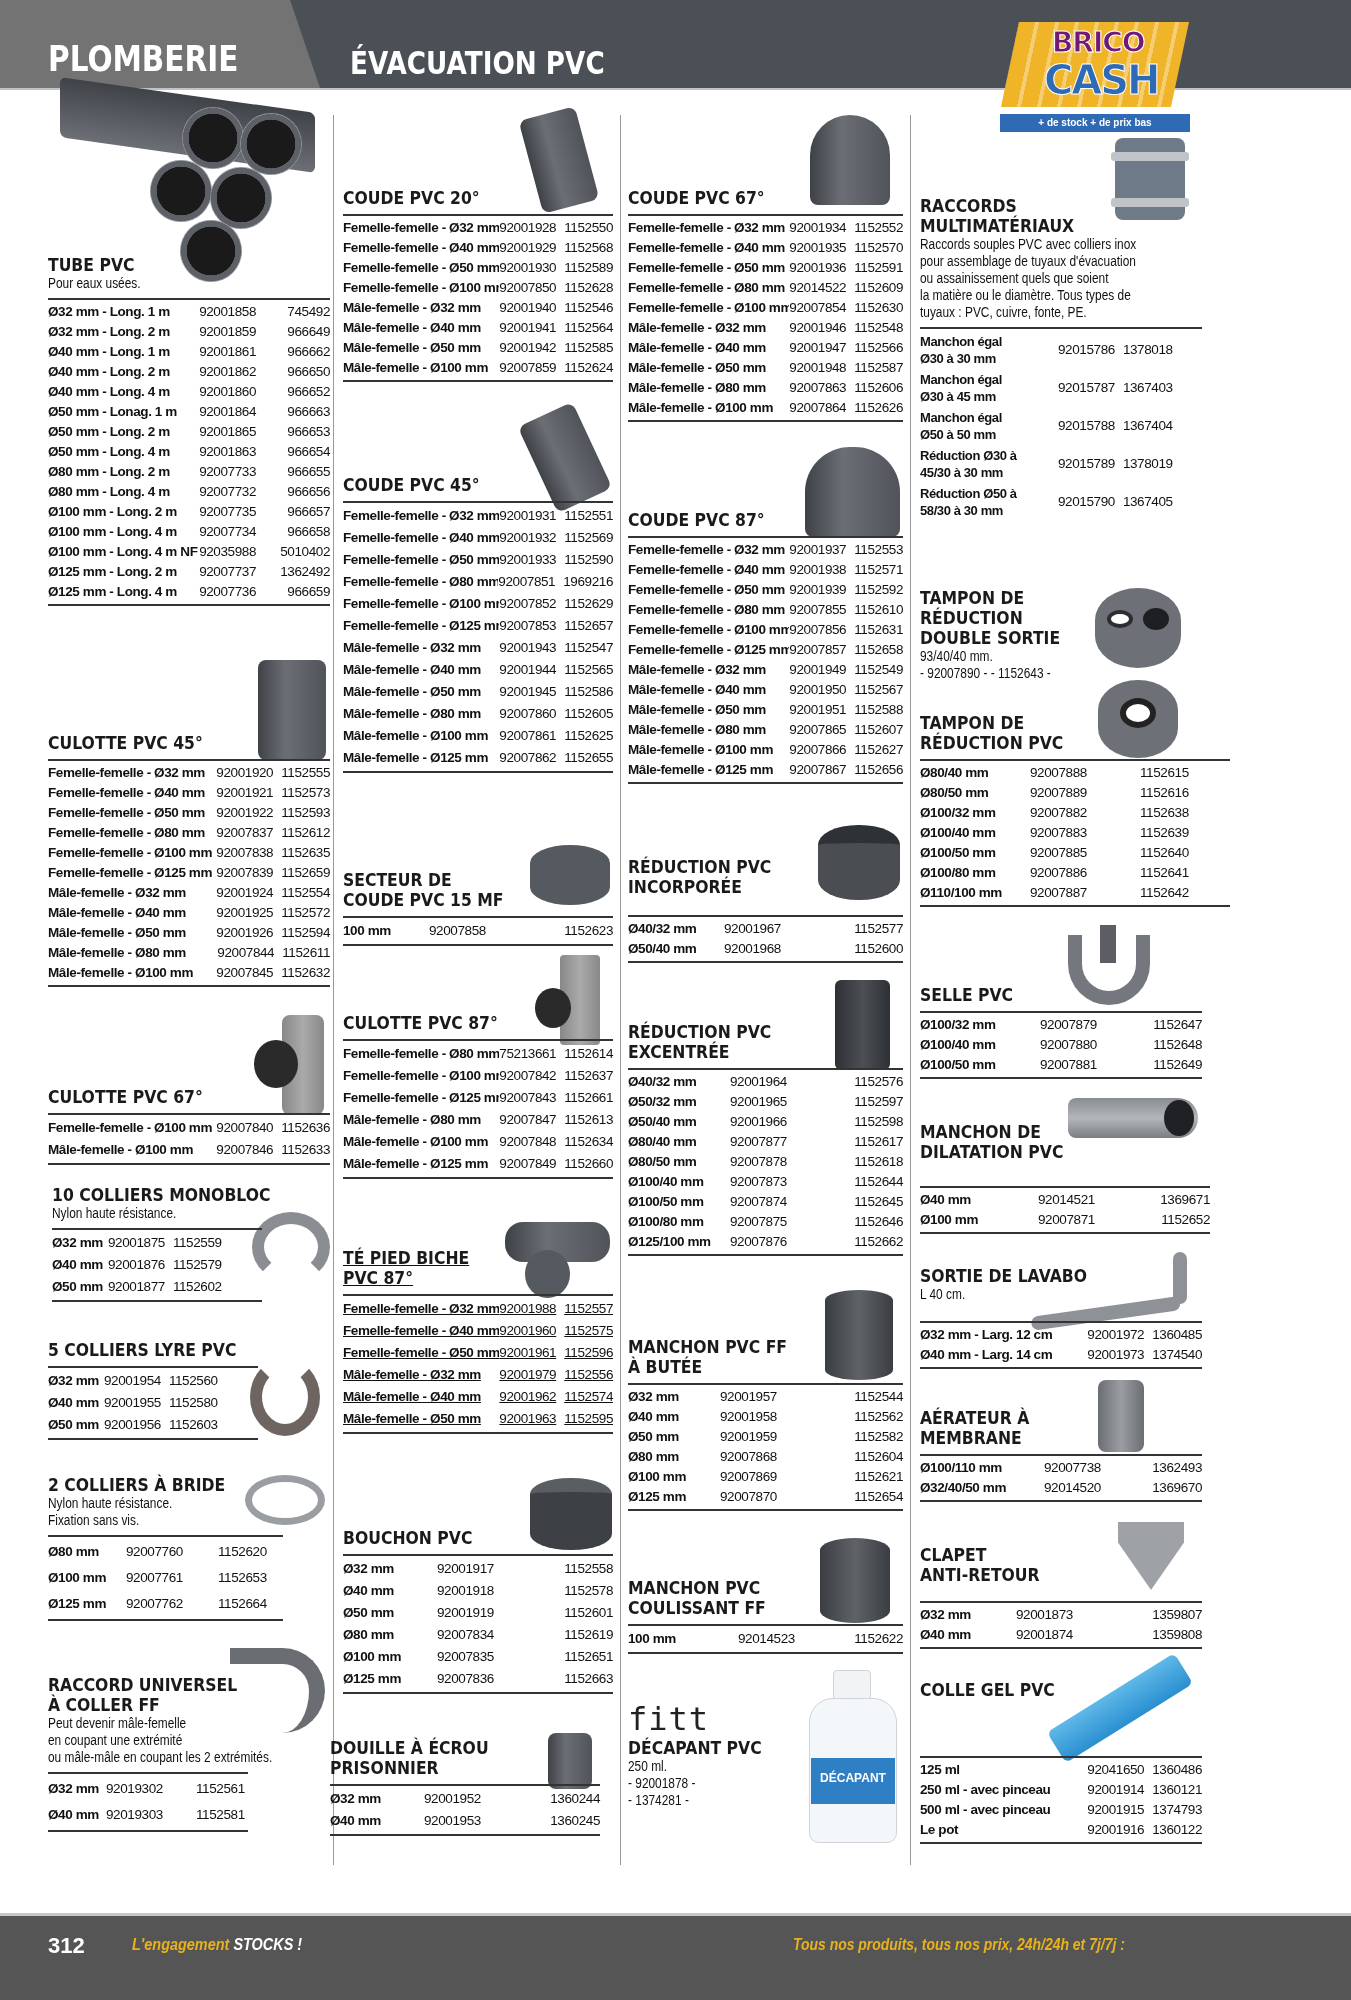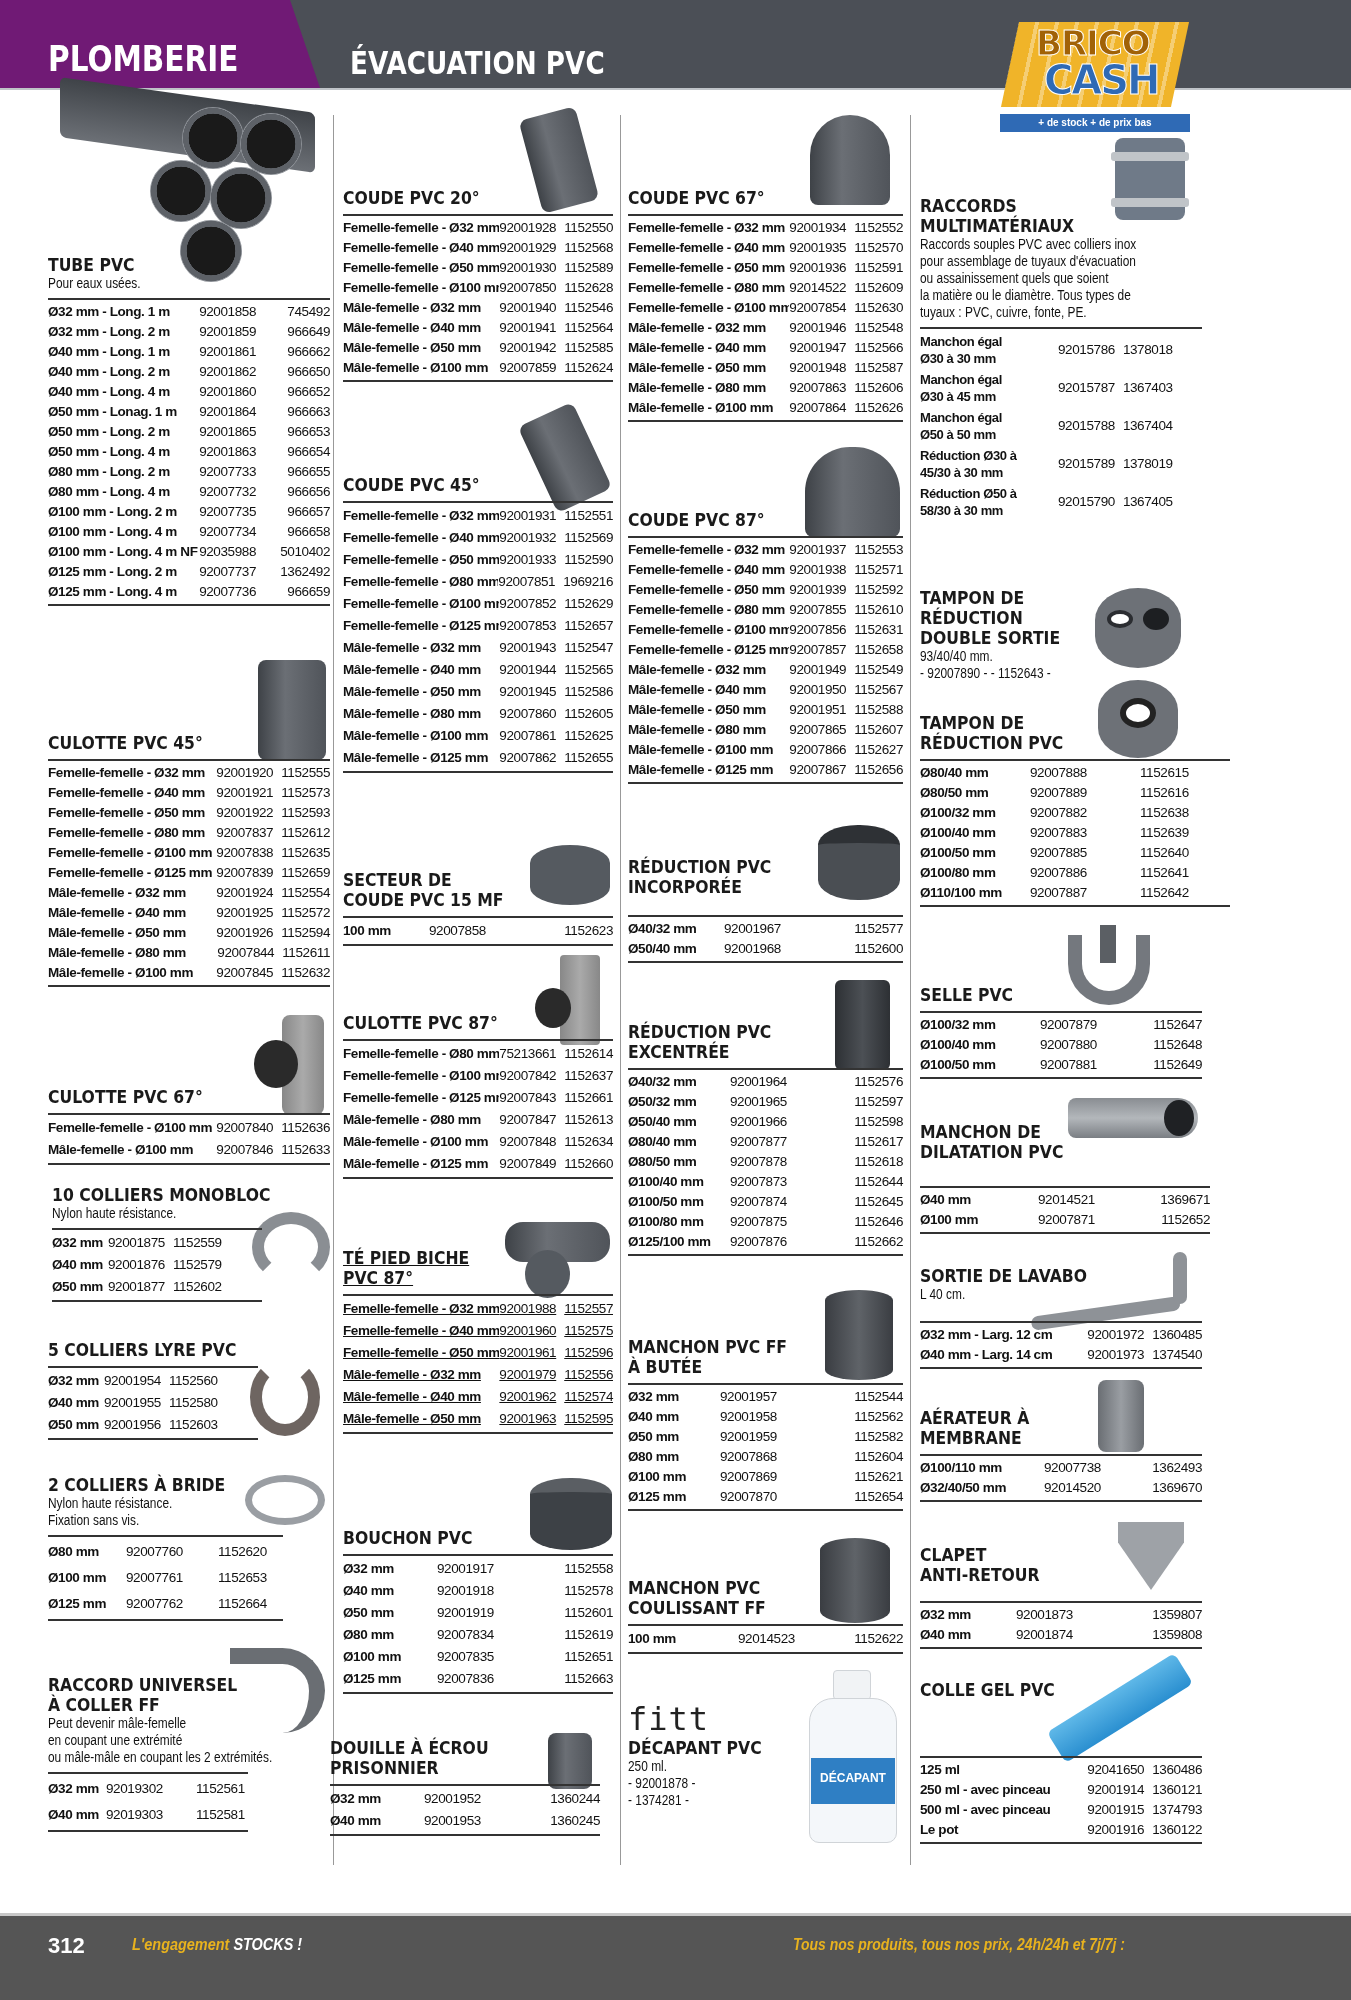--- a/index.html
+++ b/index.html
@@ -1,35 +1,35 @@
 <!DOCTYPE html>
 <html><head>
 <meta charset="utf-8">
 <style>
   * { box-sizing: border-box; margin: 0; padding: 0; }
   html, body { width: 1351px; height: 2000px; background: #ffffff; overflow: hidden; }
   body { position: relative; font-family: "Liberation Sans", sans-serif; color: #111; }
 
   
   .header { position: absolute; left: 0; top: 0; width: 1351px; height: 88px; background: #4b4f56; }
-  .header .cat { position: absolute; left: 0; top: 0; width: 320px; height: 88px; background: #701a75;
+  .header .cat { position: absolute; left: 0; top: 0; width: 320px; height: 88px; background: #737373;
     clip-path: polygon(0 0, 290px 0, 320px 88px, 0 88px); }
   .header .cat span { position: absolute; left: 48px; top: 38px; font-family: "DejaVu Sans", sans-serif; font-weight: bold;
     font-size: 36px; color: #fff; letter-spacing: 0px; transform: scaleX(0.82); transform-origin: left center; }
   .header .sub { position: absolute; left: 350px; top: 44px; font-family: "DejaVu Sans", sans-serif; font-weight: bold;
     font-size: 32px; color: #fff; transform: scaleX(0.82); transform-origin: left center; }
   .header .bar { position: absolute; left: 0; top: 88px; width: 1351px; height: 2px; background: #bfc3c8; }
 
   .logo { position: absolute; left: 1000px; top: 22px; width: 190px; height: 112px; }
   .logo .plate { position: absolute; left: 10px; top: 0; width: 170px; height: 85px; background: #f0b429;
     transform: skewX(-12deg); }
   .logo .plate::before { content: ""; position: absolute; inset: 0;
     background: repeating-linear-gradient(90deg, transparent 0 16px, rgba(255,255,255,0.35) 16px 20px); }
-  .logo .brico { position: absolute; left: 36px; top: 4px; font-family: "DejaVu Sans", sans-serif; font-weight: bold; font-size: 34px;
-    color: #a16207; line-height: 34px; -webkit-text-stroke: 1px #fff; letter-spacing: -1px; }
+  .logo .brico { position: absolute; left: 52px; top: 4px; font-family: "DejaVu Sans", sans-serif; font-weight: bold; font-size: 28px;
+    color: #701a75; line-height: 34px; -webkit-text-stroke: 1px #fff; letter-spacing: -1px; }
   .logo .cash { position: absolute; left: 44px; top: 38px; font-family: "DejaVu Sans", sans-serif; font-weight: bold; font-size: 40px;
     color: #2f6ab5; line-height: 40px; -webkit-text-stroke: 1px #fff; letter-spacing: -2px; }
   .logo .tag { position: absolute; left: 0; top: 92px; width: 190px; height: 18px; background: #2f6ab5; color: #fff;
     font-size: 10px; font-weight: bold; line-height: 18px; text-align: center; }
 
   
   .vsep { position: absolute; top: 115px; width: 1px; background: #999; }
 
   
   .prod { position: absolute; }

